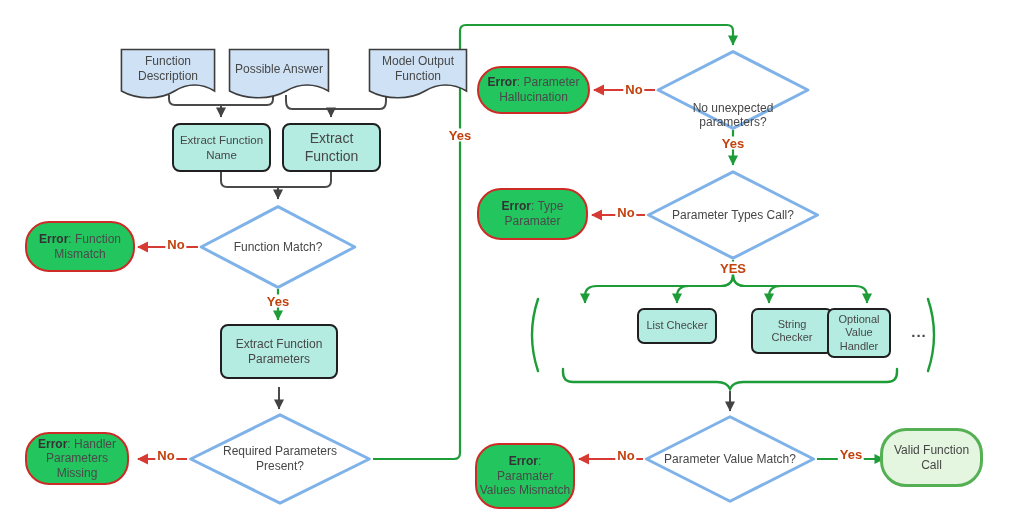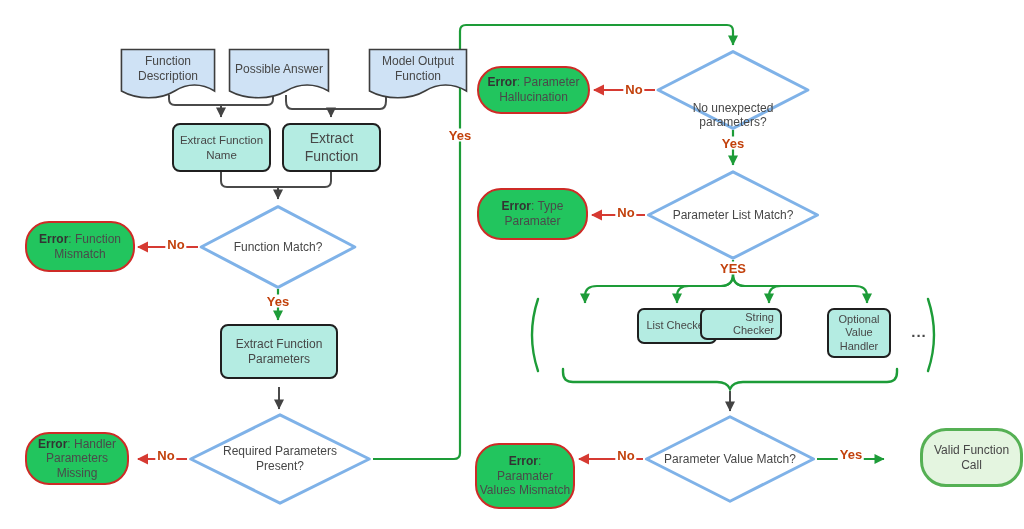--- a/index.html
+++ b/index.html
@@ -128,21 +128,21 @@
     <svg class="shape" viewBox="0 0 100 100" preserveAspectRatio="none">
       <polygon points="50,2 98,50 50,98 2,50" fill="#ffffff" stroke="#7FB2E8" stroke-width="3" vector-effect="non-scaling-stroke" stroke-linejoin="round"></polygon>
     </svg>
     <div class="txt">No unexpected parameters?</div>
   </div>
 
   <div class="node diamond" style="left:645px;top:170px;width:176px;height:90px;">
     <svg class="shape" viewBox="0 0 100 100" preserveAspectRatio="none">
       <polygon points="50,2 98,50 50,98 2,50" fill="#ffffff" stroke="#7FB2E8" stroke-width="3" vector-effect="non-scaling-stroke" stroke-linejoin="round"></polygon>
     </svg>
-    <div class="txt">Parameter List Match?</div>
+    <div class="txt">Parameter Types Call?</div>
   </div>
 
   <div class="node diamond" style="left:643px;top:415px;width:174px;height:88px;">
     <svg class="shape" viewBox="0 0 100 100" preserveAspectRatio="none">
       <polygon points="50,2 98,50 50,98 2,50" fill="#ffffff" stroke="#7FB2E8" stroke-width="3" vector-effect="non-scaling-stroke" stroke-linejoin="round"></polygon>
     </svg>
     <div class="txt">Parameter Value Match?</div>
   </div>
 
   <div class="node err" style="left:25px;top:221px;width:110px;height:51px;">
@@ -159,26 +159,26 @@
 
   <div class="node err" style="left:477px;top:188px;width:111px;height:52px;">
     <div><span class="b">Error</span><span>: Type Paramater</span></div>
   </div>
 
   <div class="node err" style="left:475px;top:423px;width:100px;height:66px;margin-top:20px;">
     <div><span class="b">Error</span><span>: Paramater Values Mismatch</span></div>
   </div>
 
   <div class="node chk" style="left:637px;top:308px;width:80px;height:36px;">List Checker</div>
-  <div class="node chk" style="left:700px;top:308px;width:82px;height:32px;text-align:right;">String Checker</div>
+  <div class="node chk" style="left:751px;top:308px;width:82px;height:46px;">String Checker</div>
   <div class="node chk" style="left:827px;top:308px;width:64px;height:50px;">Optional Value Handler</div>
 
   <div class="dots" style="left:919px;top:331px;">...</div>
 
-  <div class="node term" style="left:920px;top:428px;width:103px;height:59px;">Valid Function Call</div>
+  <div class="node term" style="left:880px;top:428px;width:103px;height:59px;">Valid Function Call</div>
 
   <div class="lbl" style="left:176px;top:244px;">No</div>
   <div class="lbl" style="left:278px;top:301px;">Yes</div>
   <div class="lbl" style="left:166px;top:455px;">No</div>
   <div class="lbl" style="left:460px;top:135px;">Yes</div>
   <div class="lbl" style="left:634px;top:89px;">No</div>
   <div class="lbl" style="left:733px;top:143px;">Yes</div>
   <div class="lbl" style="left:626px;top:212px;">No</div>
   <div class="lbl" style="left:733px;top:268px;">YES</div>
   <div class="lbl" style="left:626px;top:455px;">No</div>

